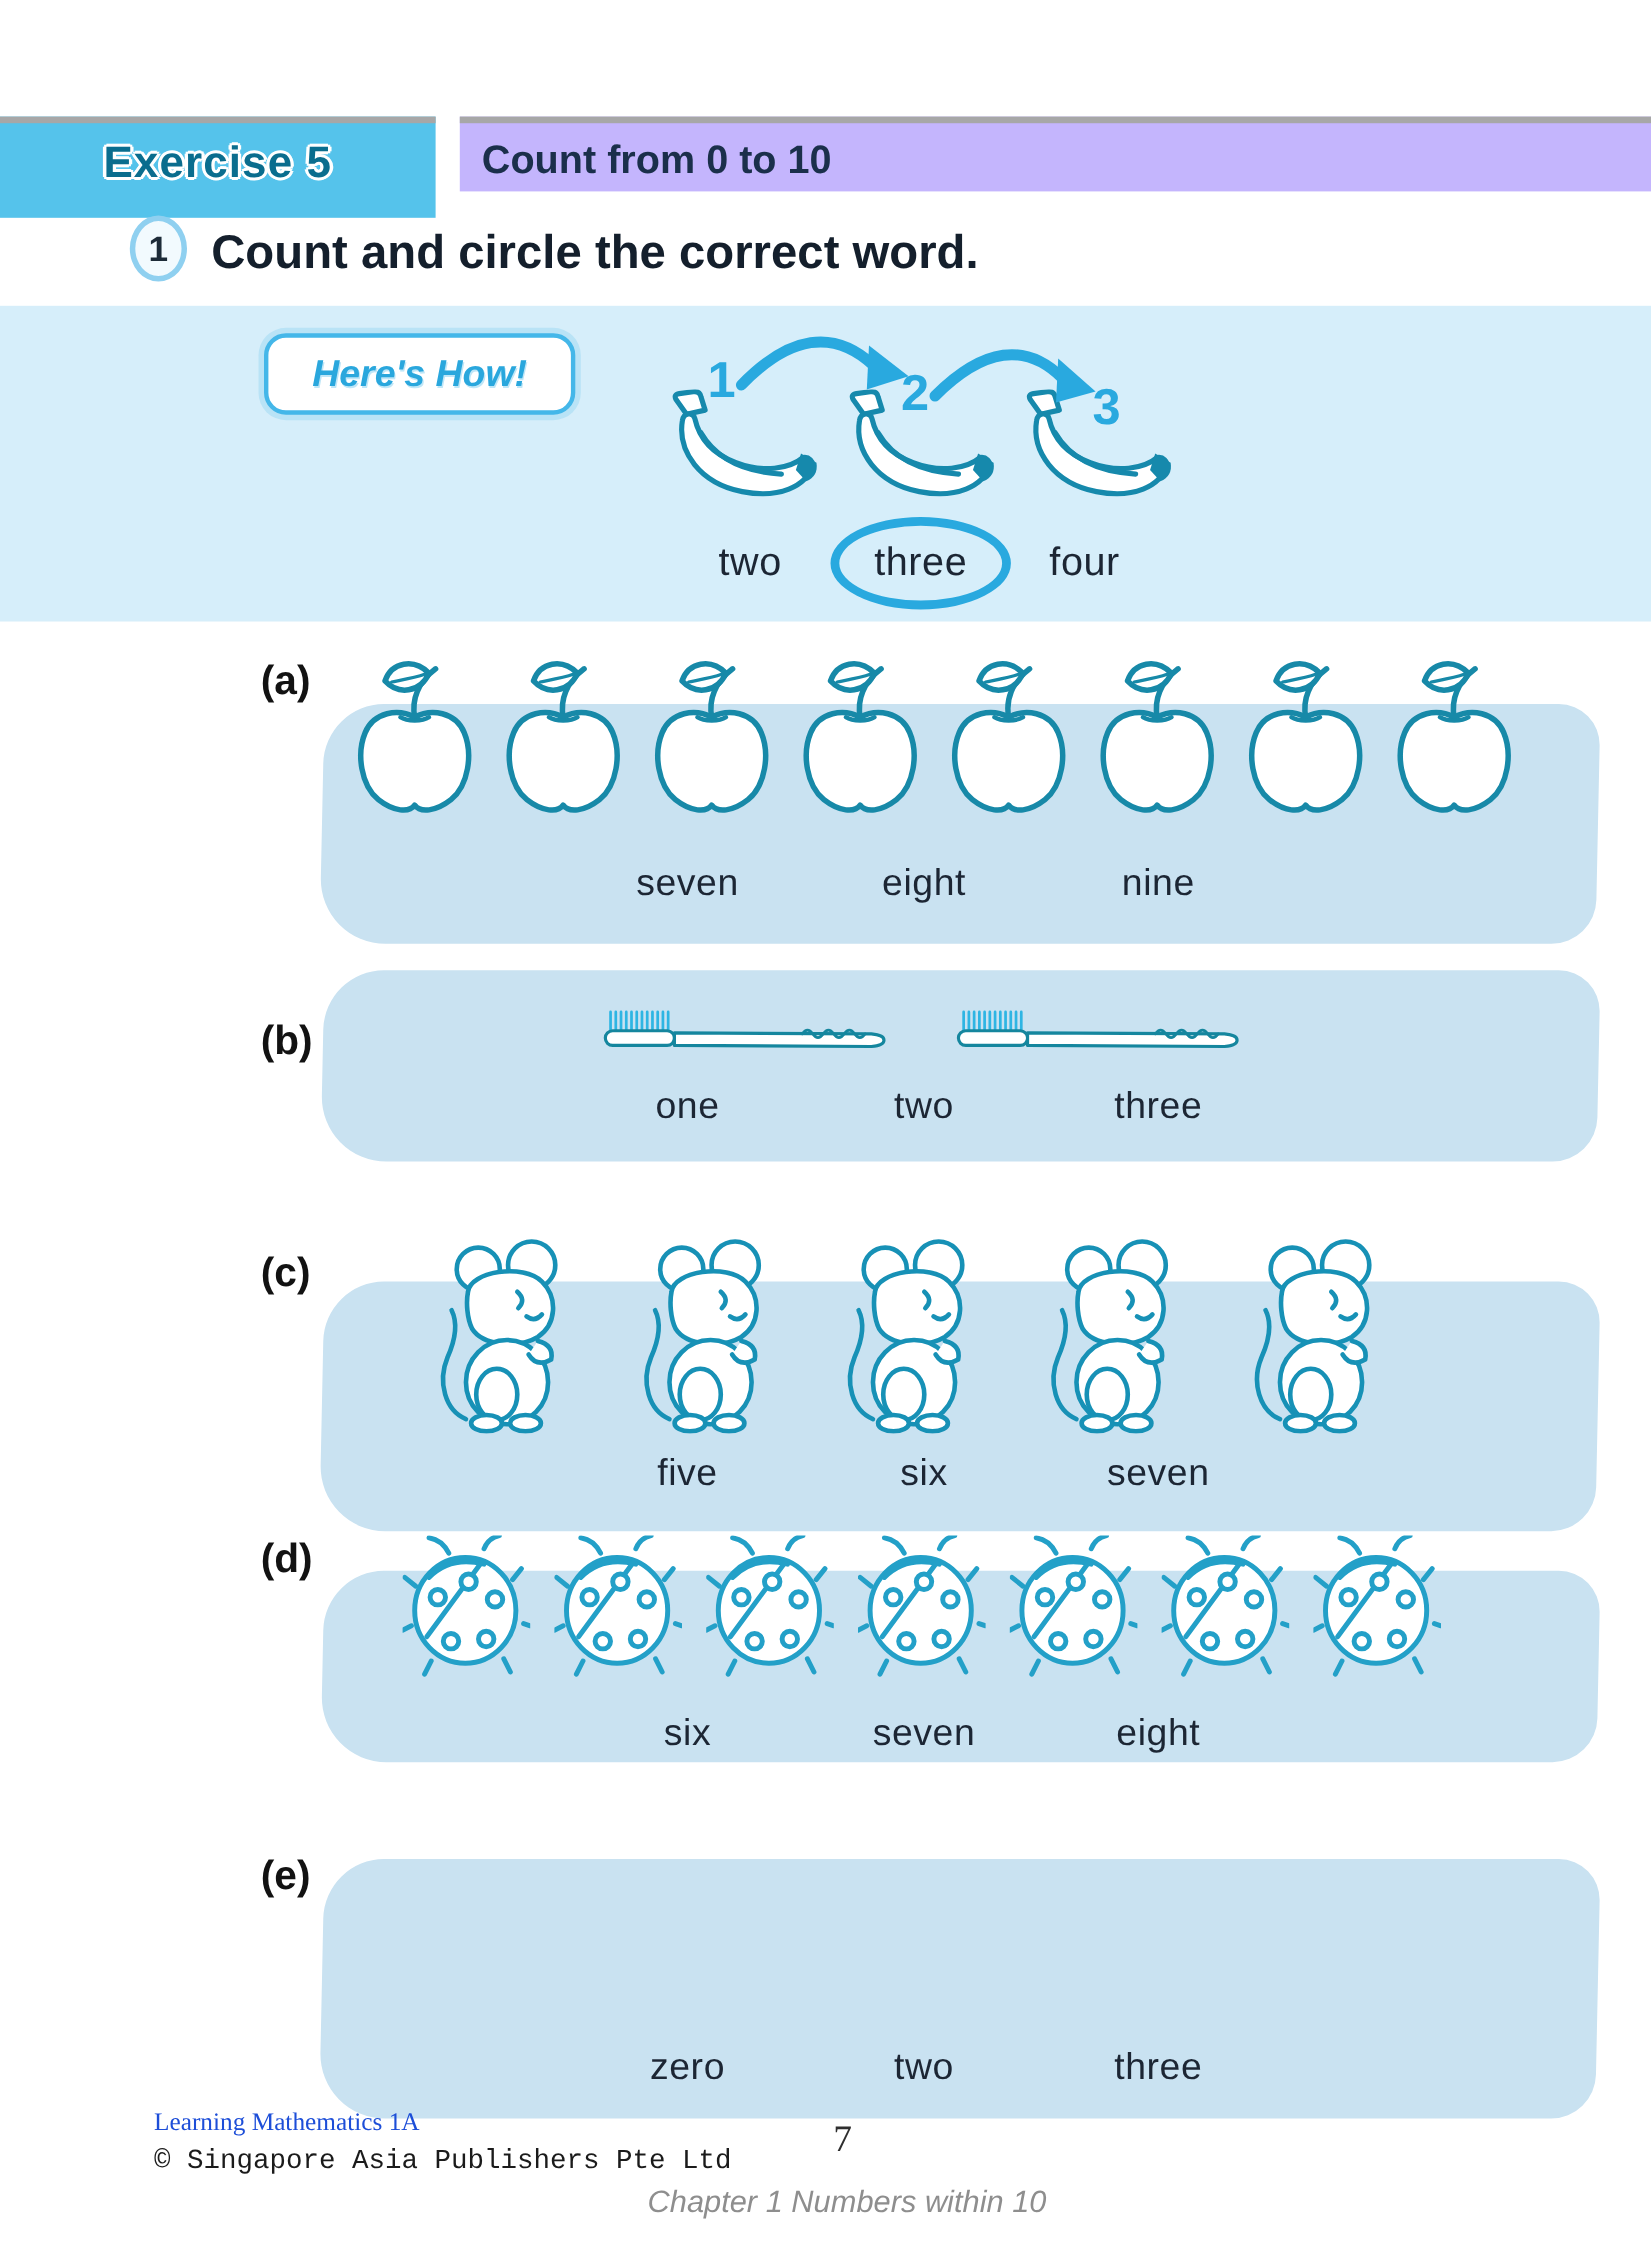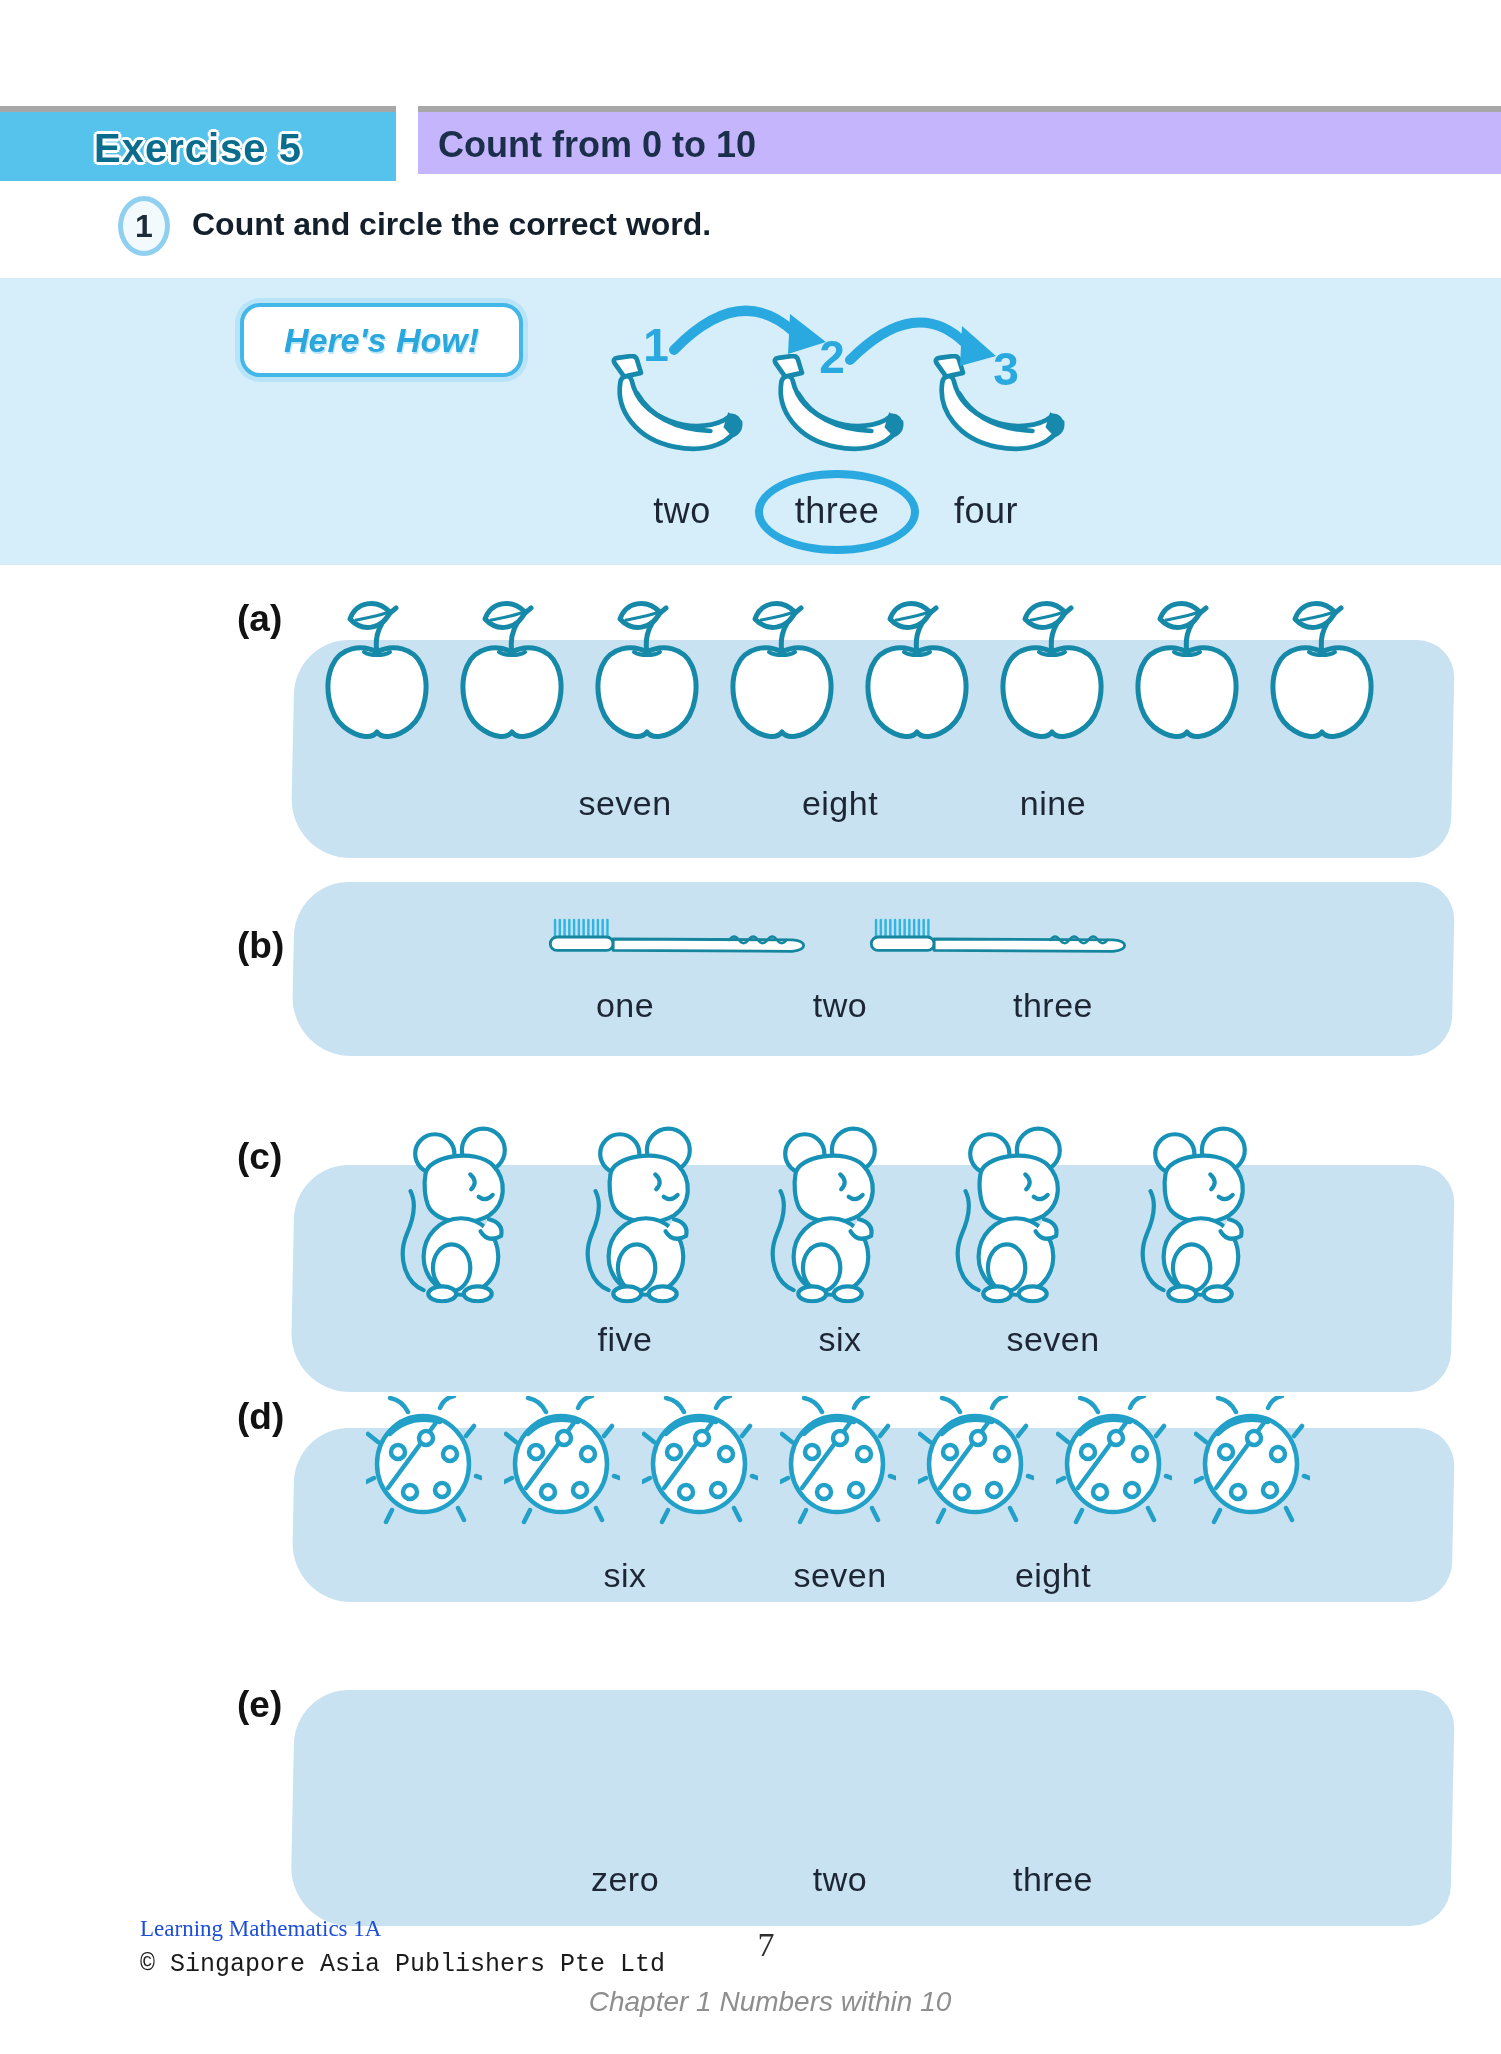--- a/index.html
+++ b/index.html
@@ -2,21 +2,21 @@
 <html><head>
 <meta charset="utf-8">
 <style>
   html,body{margin:0;padding:0;}
   body{
     width:1501px;height:2054px;position:relative;overflow:hidden;
     background:#ffffff;font-family:"Liberation Sans",sans-serif;
   }
   
   .hdr-tab{
-    position:absolute;left:0;top:106px;width:396px;height:75px;
+    position:absolute;left:0;top:106px;width:396px;height:92px;
     background:#55c3eb;border-top:6px solid #a7a7a7;box-sizing:border-box;
   }
   .hdr-band{
     position:absolute;left:418px;top:106px;width:1083px;height:68px;
     background:#c4b5fd;border-top:6px solid #a7a7a7;box-sizing:border-box;
   }
   .exercise-label{
     position:absolute;left:0;top:14px;width:100%;text-align:center;
     font-size:40px;font-weight:bold;color:#0a6d8e;letter-spacing:1px;
     text-shadow:-2px -2px 0 #fff,2px -2px 0 #fff,-2px 2px 0 #fff,2px 2px 0 #fff,
@@ -26,21 +26,21 @@
     position:absolute;left:20px;top:12px;font-size:36px;font-weight:bold;color:#1b2f4b;
   }
   
   .q-circle{
     position:absolute;left:118px;top:196px;width:52px;height:60px;
     border:5px solid #8fd0f0;border-radius:50%;background:#f2fafe;box-sizing:border-box;
     display:flex;align-items:center;justify-content:center;
     font-size:32px;font-weight:bold;color:#1d2b38;
   }
   .q-text{
-    position:absolute;left:192px;top:206px;font-size:32px;font-weight:bold;color:#141f2c;
+    position:absolute;left:192px;top:206px;font-size:43px;font-weight:bold;color:#141f2c;
   }
   
   .panel-ex{
     position:absolute;left:0;top:278px;width:1501px;height:287px;background:#d6eefa;
   }
   .badge{
     position:absolute;left:240px;top:303px;width:283px;height:74px;
     background:#ffffff;border:4px solid #44b7e9;border-radius:20px;box-sizing:border-box;
     box-shadow:0 0 0 5px #b9e3f6;
     display:flex;align-items:center;justify-content:center;

